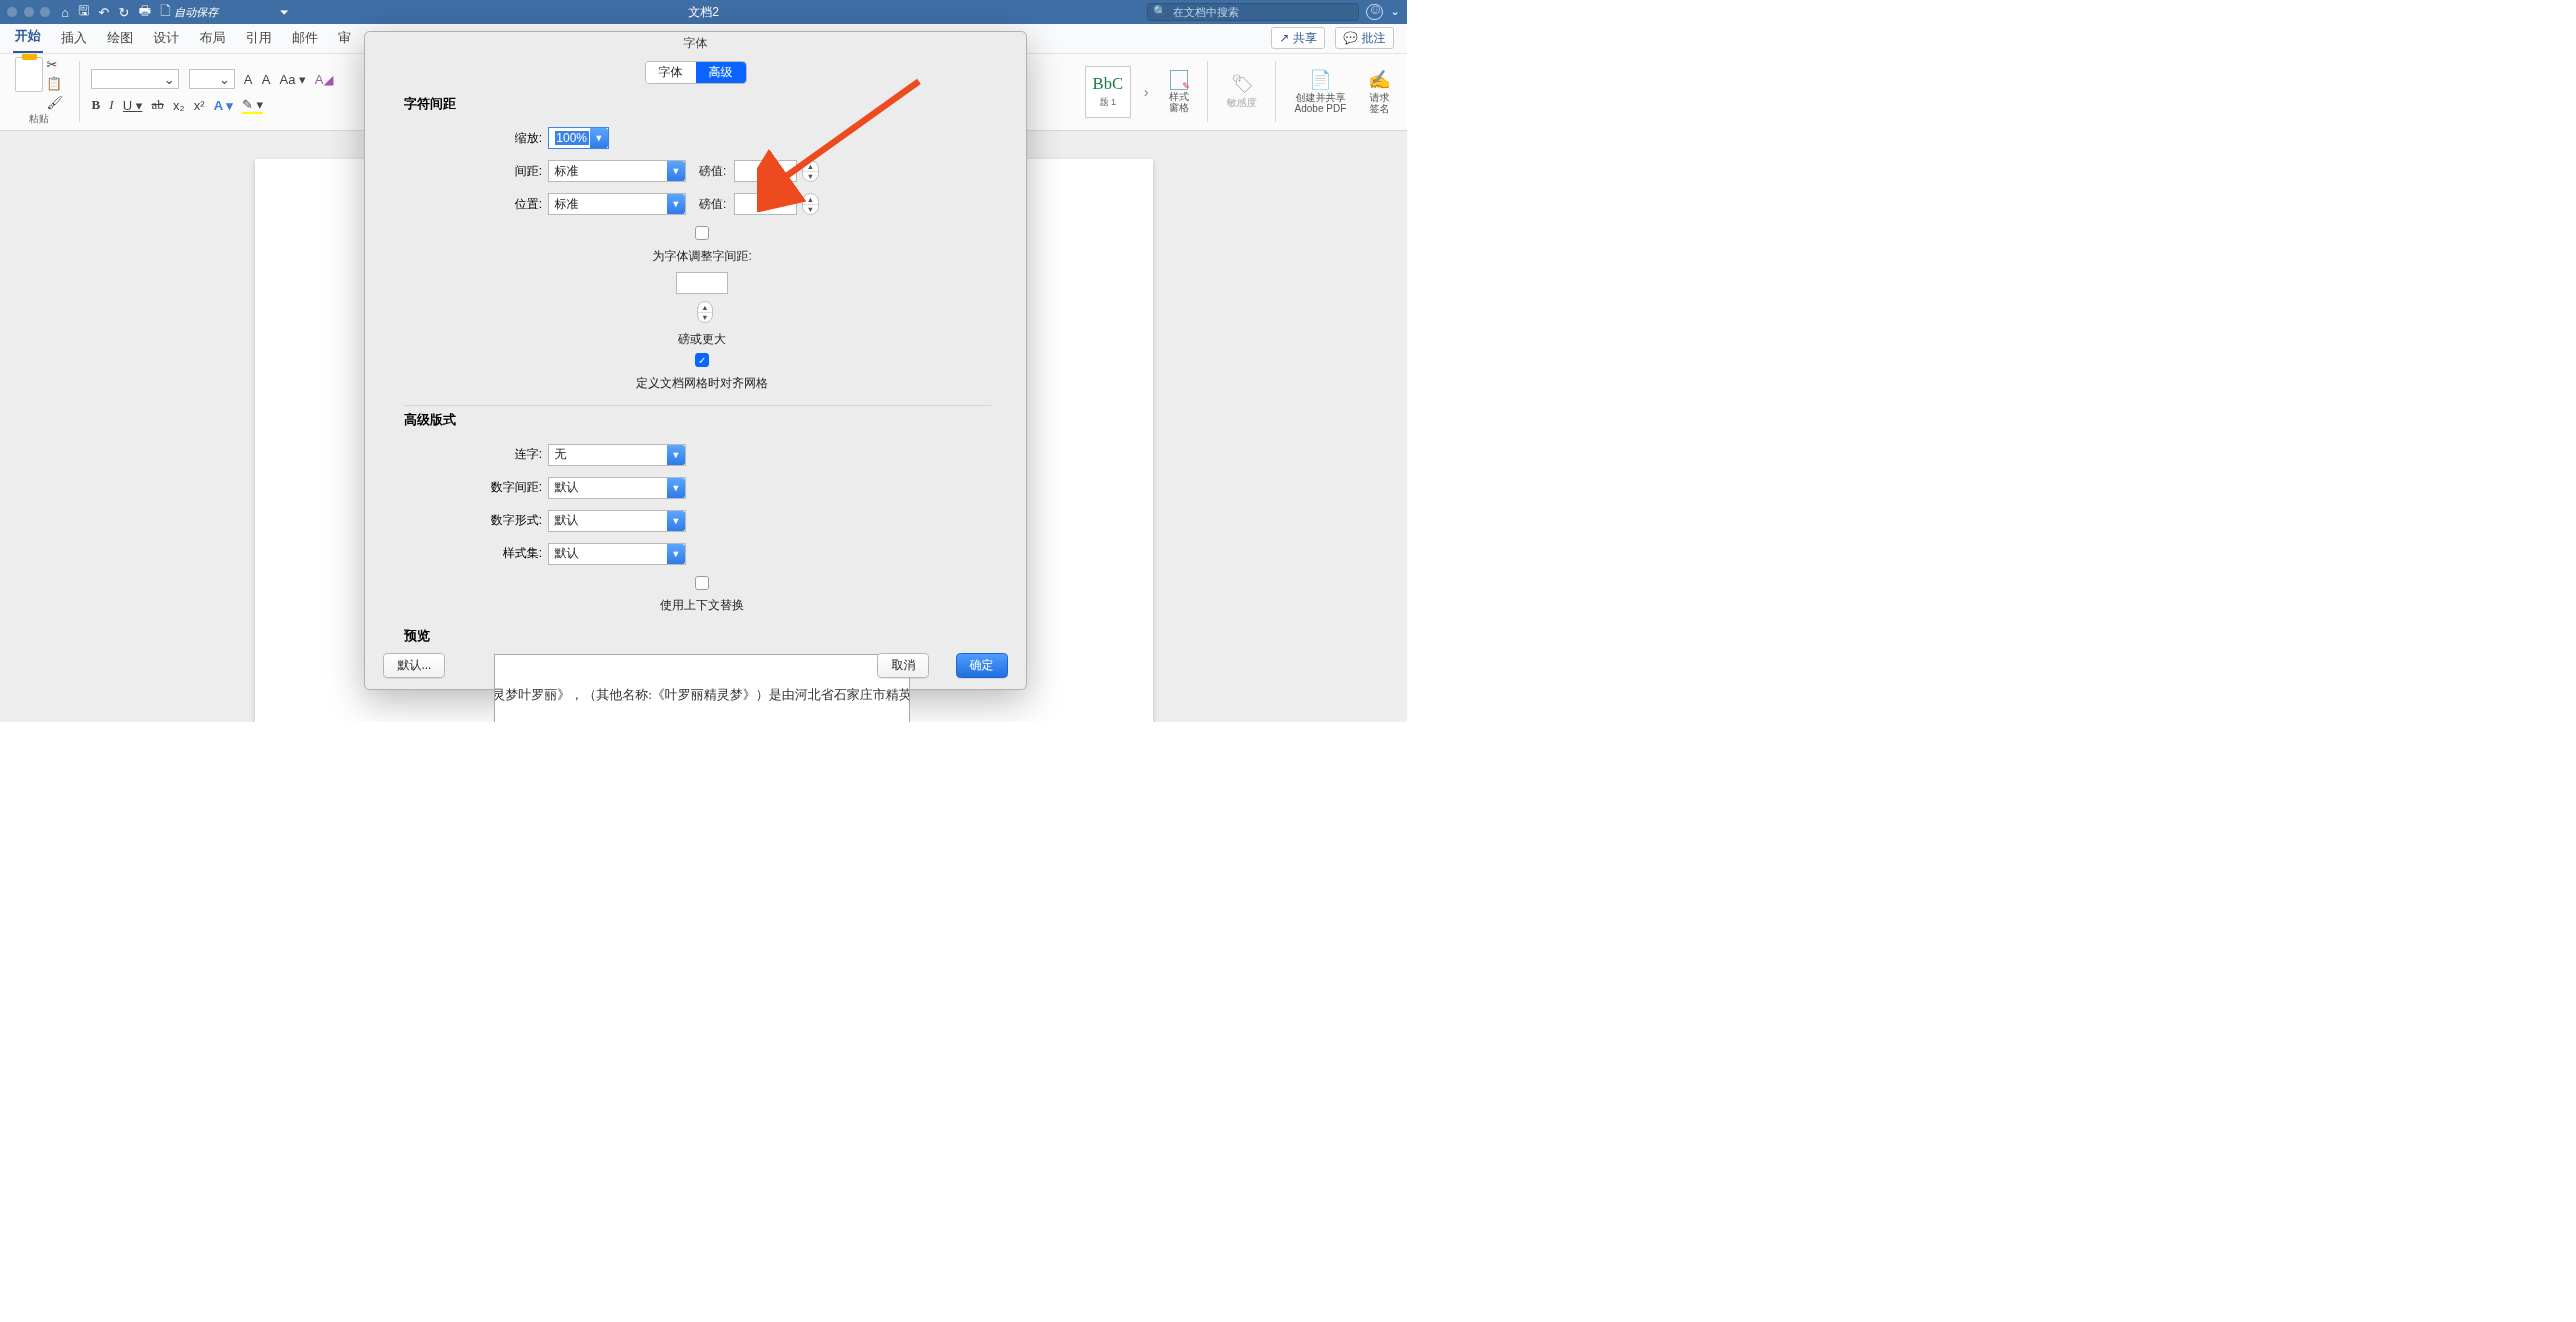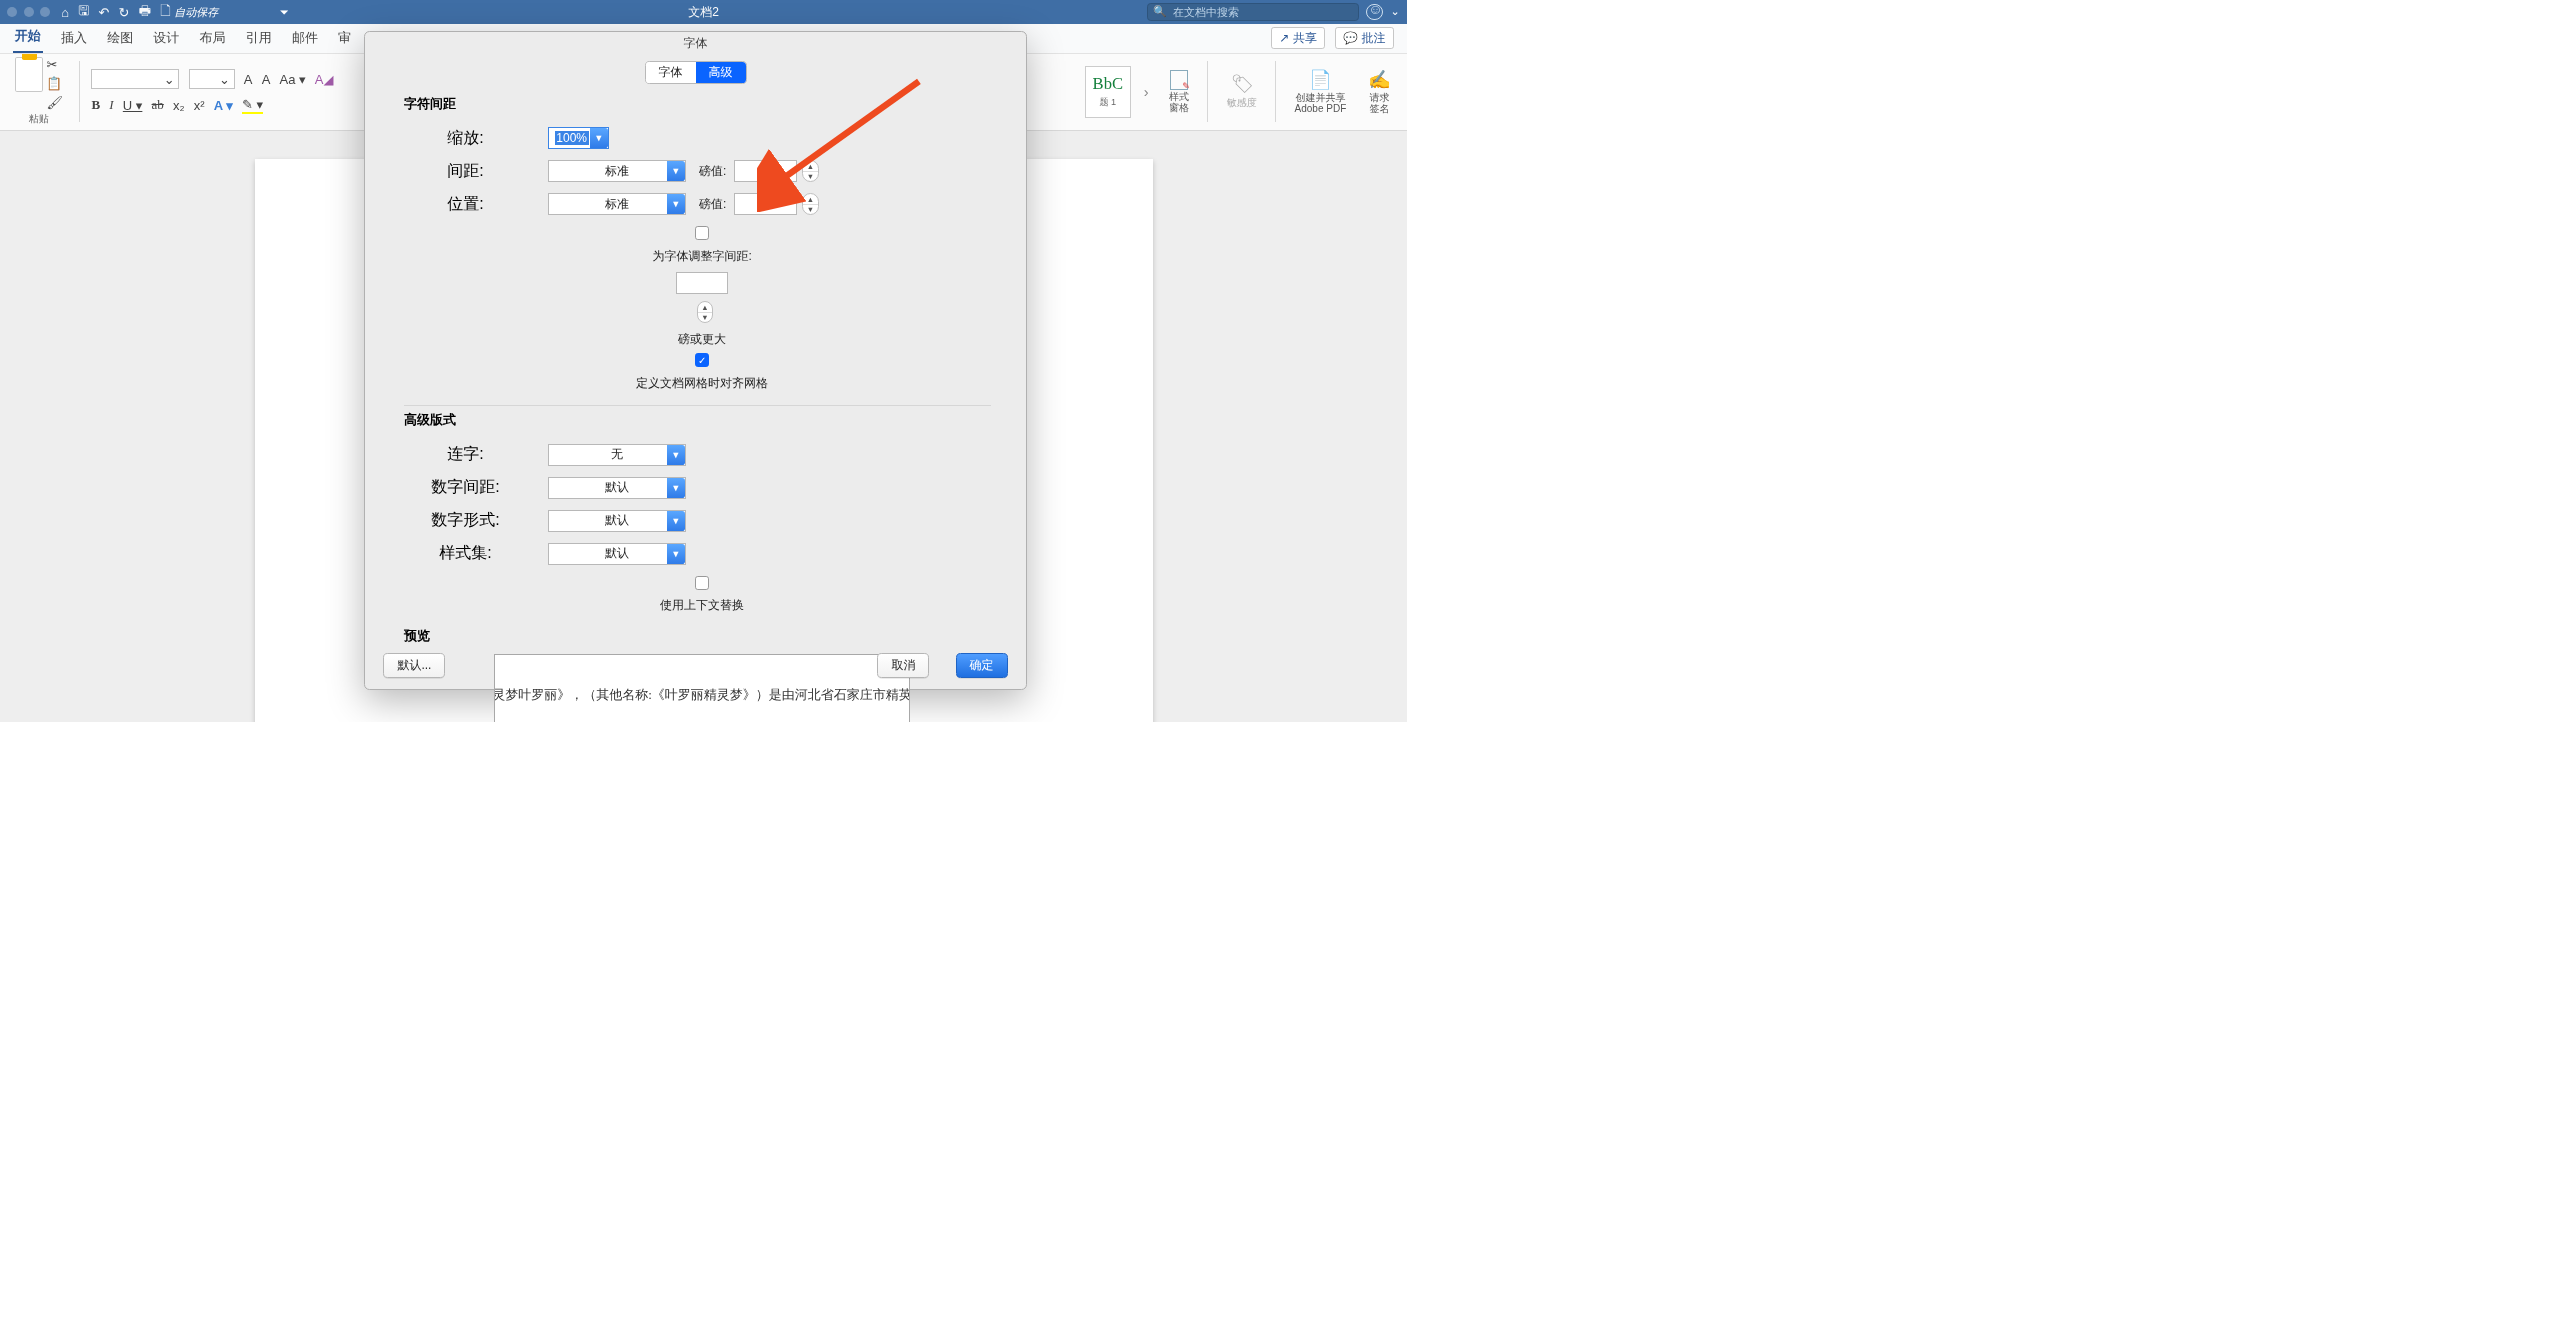--- a/index.html
+++ b/index.html
@@ -63,26 +63,26 @@
   
   .modal { position:absolute; left:364px; top:31px; width:663px; height:659px; background:#ececec; border:0.9px solid #b0b0b0; border-radius:5.5px; box-shadow:0 11px 37px rgba(0,0,0,0.28); font-size:12px; color:#222;}
   .modal .m-title { text-align:center; padding:2.8px 0 5.5px; font-size:12px; color:#3a3a3a; font-weight:500;}
   .seg { display:flex; justify-content:center; margin:3.7px 0 11px;}
   .seg-inner{ display:flex; border:0.9px solid #b8b8b8; border-radius:4.6px; overflow:hidden; font-size:12px; background:#fff;}
   .seg-btn{ padding:1.8px 13px; background:#fff; }
   .seg-btn.active{ background:#0a64ff; color:#fff;}
   .m-body{ padding:0 35px 0 39px;}
   .sec-h{ font-weight:600; font-size:13px; color:#000; margin:5.5px 0 9.2px;}
   .frow{ display:flex; align-items:center; height:33px;}
-  .frow .flab{ width:144px; text-align:center; padding-right:21px; font-size:16px; color:#000;}
+  .frow .flab{ width:144px; text-align:right; padding-right:6px; font-size:12px; color:#000;}
   .cbox{ border:0.9px solid #b8b8b8; background:#fff; height:22px; display:flex; align-items:center; font-size:12px; padding:0 5.5px; position:relative;}
   .cbox .arrow{ position:absolute; right:0; top:0; bottom:0; width:18.4px; background:linear-gradient(#5aa7ff,#2f7be8); display:flex; align-items:center; justify-content:center; color:#fff; font-size:9.2px; border-top-right-radius:2.8px; border-bottom-right-radius:2.8px;}
   .cbox.sel{ width:61px; border:1.8px solid #3a84e6;}
   .cbox.sel .val{ background:#3a84e6; color:#fff; padding:0 1.8px;}
-  .cbox.w140{ width:138px;justify-content:center;}
+  .cbox.w140{ width:138px;}
   .plab{ margin:0 7.4px 0 13px; font-size:12px;}
   .numin{ border:0.9px solid #b8b8b8; background:#fff; height:22px; width:63px;}
   .stepper{ display:flex; flex-direction:column; margin-left:5.5px; border:0.9px solid #bfbfbf; border-radius:9.2px; width:16.6px; height:22px; overflow:hidden; background:#fff;}
   .stepper span{ flex:1; display:flex; align-items:center; justify-content:center; font-size:7.4px; color:#555;}
   .stepper span:first-child{ border-bottom:0.9px solid #ddd;}
   .chk-row{ display:flex; align-items:center; gap:7.4px; margin:5.5px 0 5.5px 9.2px; font-size:12px;flex-direction:column;}
   .chk{ width:14px; height:14px; border:0.9px solid #999; border-radius:2.8px; background:#fff; display:flex; align-items:center; justify-content:center; font-size:10px; color:#fff;}
   .chk.checked{ background:#0a64ff; border-color:#0a64ff;}
   .hr{ border:none; border-top:0.9px solid #d6d6d6; margin:13px 0 3.7px;}
   .preview-box{ margin:7.4px 0 0 90px; width:416px; height:81px; border:0.9px solid #a8a8a8; background:#fff; display:flex; align-items:center; justify-content:center; padding:0 9.2px; overflow:hidden;}

